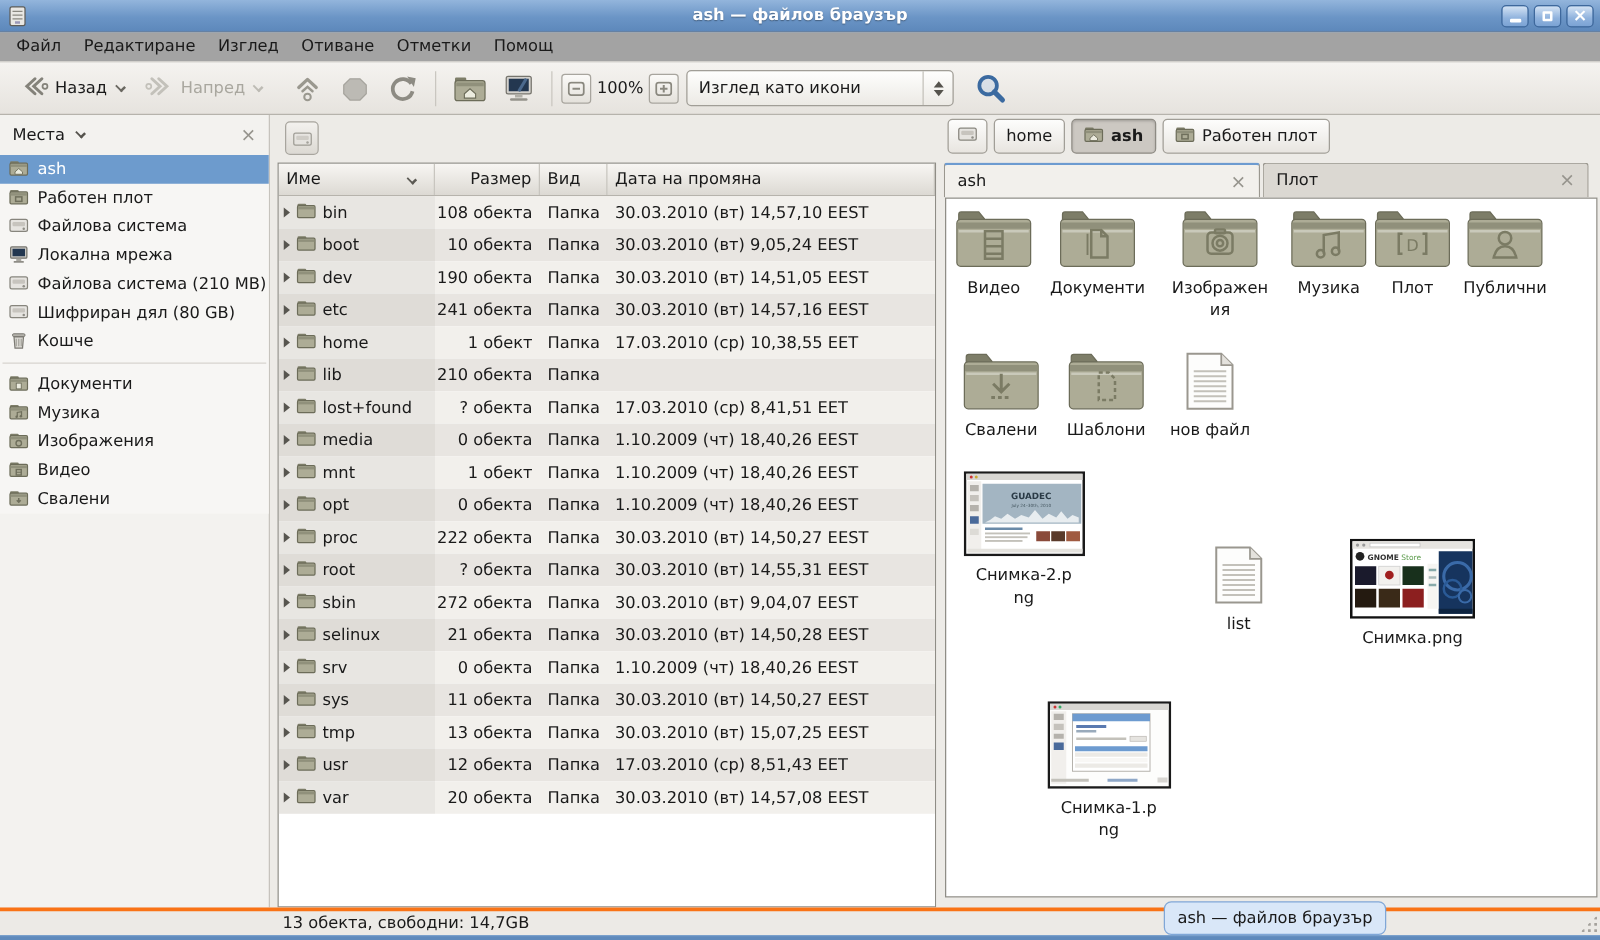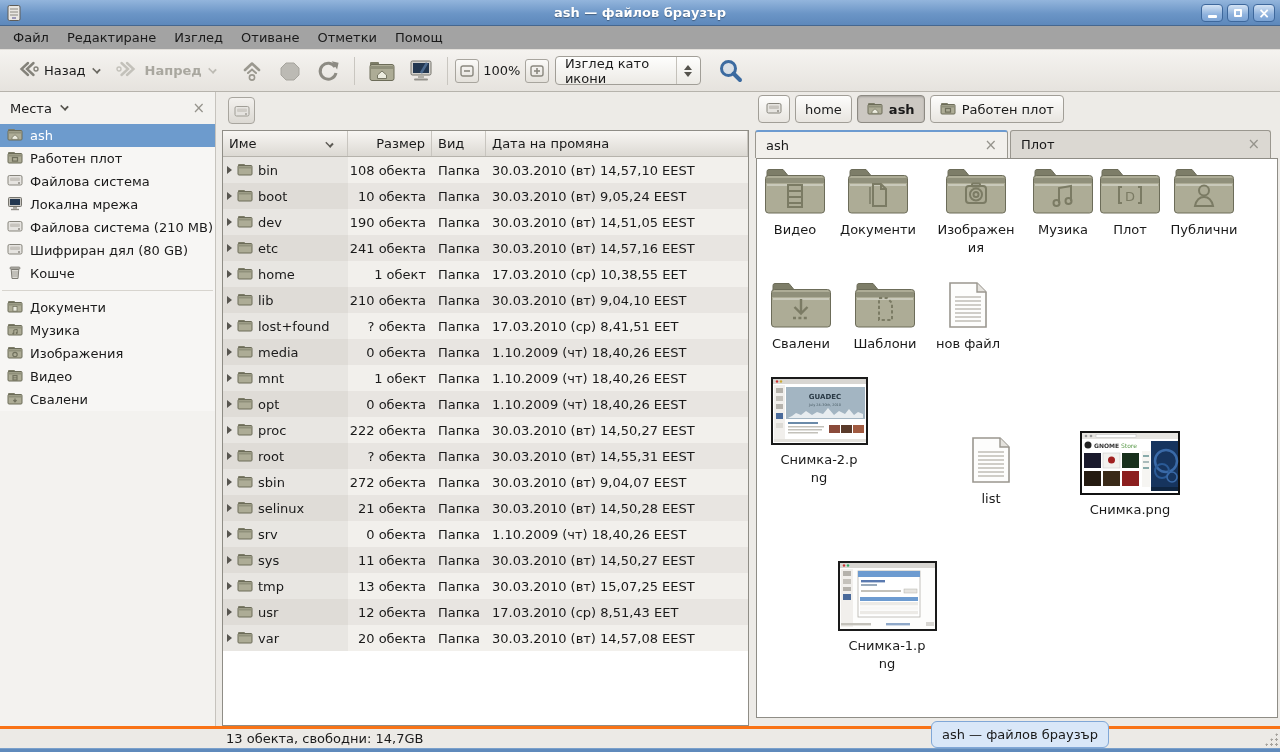--- a/index.html
+++ b/index.html
@@ -24,29 +24,29 @@
   .menubar { position:absolute; left:0; top:26px; width:1280px; height:24px; background:#a3a3a3;
     border-bottom:1px solid #e2dfda; display:flex; align-items:stretch; padding-left:4px; }
   .menu-item { padding:0 9px; display:flex; align-items:center; cursor:default; }
 
   
   .toolbar { position:absolute; left:0; top:50px; width:1280px; height:42px;
     background:linear-gradient(#f5f3f0,#e6e3de); border-bottom:1px solid #b6b3ac;
     display:flex; align-items:center; padding:0 8px; }
   .tbtn { display:flex; align-items:center; gap:5px; padding:4px 7px; border-radius:3px; }
   .tbtn .lbl { font-size:13px;text-align:right; }
-  .disabled .lbl { color:#a9a79f;font-weight:bold; }
+  .disabled .lbl { color:#a9a79f; }
   .tsep { width:1px; height:28px; background:#c9c6c0; margin:0 7px; }
   .chev { width:7px; height:7px; border-right:2px solid #6a6861; border-bottom:2px solid #6a6861;
     transform:rotate(45deg) scale(1,.75); margin:-3px 2px 0 2px; }
   .disabled .chev { border-color:#bdbbb4; }
   .sqbtn { width:24px; height:24px; border:1px solid #a8a59e; border-radius:3px;
     background:linear-gradient(#fbfaf8,#e4e1db); display:flex; align-items:center; justify-content:center; }
   .zoomlabel { width:46px; text-align:center; }
-  .combo { width:146px; height:29px; border:1px solid #a19e97; border-radius:4px;
+  .combo { width:214px; height:29px; border:1px solid #a19e97; border-radius:4px;
     background:linear-gradient(#fefefd,#eceae5); display:flex; align-items:center; margin:0 10px 0 6px; }
   .combo .val { padding-left:9px; flex:1; }
   .combo .spin { width:24px; align-self:stretch; border-left:1px solid #c4c1ba; display:flex; flex-direction:column; align-items:center; justify-content:center; gap:2px; }
   .tri-up { width:0; height:0; border-left:4px solid transparent; border-right:4px solid transparent; border-bottom:5px solid #55534d; }
   .tri-dn { width:0; height:0; border-left:4px solid transparent; border-right:4px solid transparent; border-top:5px solid #55534d; }
 
   
   .main { position:absolute; left:0; top:92px; width:1280px; height:634px; background:#edebe7; }
 
   .sidebar { position:absolute; left:0; top:0; width:216px; height:634px; background:#f3f2ef; border-right:1px solid #c6c3bd; }
@@ -445,21 +445,20 @@
               <span class="exp"></span>
               <span><svg width="16" height="16" viewBox="0 0 16 16">
                   <rect x="1" y="3" width="7" height="4" rx="1" fill="#7d7d68"></rect>
                   <rect x="1" y="4.5" width="14" height="9.5" rx="1" fill="#adac96" stroke="#6c6c59"></rect>
                   <rect x="1.5" y="5.5" width="13" height="2" fill="#90907b"></rect>
                 </svg></span>
               <span>lib</span>
             </span>
             <span class="td c-size">210 обекта</span>
             <span class="td c-type">Папка</span>
-            <span class="td c-date">30.03.2010 (вт)  9,04,10 EEST</span>
           </div>
           <div class="tree-row odd">
             <span class="td c-name">
               <span class="exp"></span>
               <span><svg width="16" height="16" viewBox="0 0 16 16">
                   <rect x="1" y="3" width="7" height="4" rx="1" fill="#7d7d68"></rect>
                   <rect x="1" y="4.5" width="14" height="9.5" rx="1" fill="#adac96" stroke="#6c6c59"></rect>
                   <rect x="1.5" y="5.5" width="13" height="2" fill="#90907b"></rect>
                 </svg></span>
               <span>lost+found</span>

